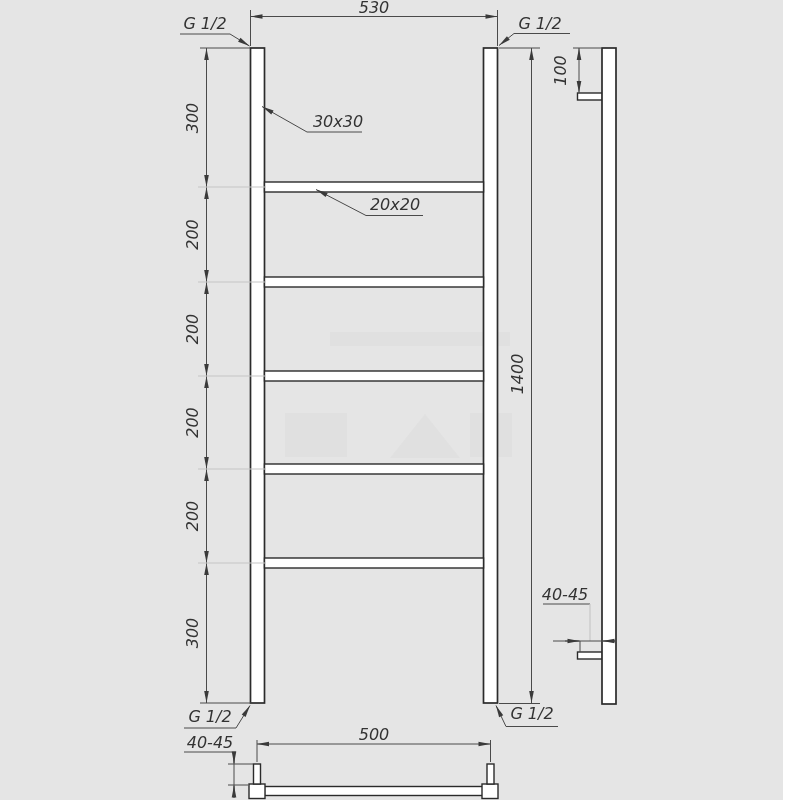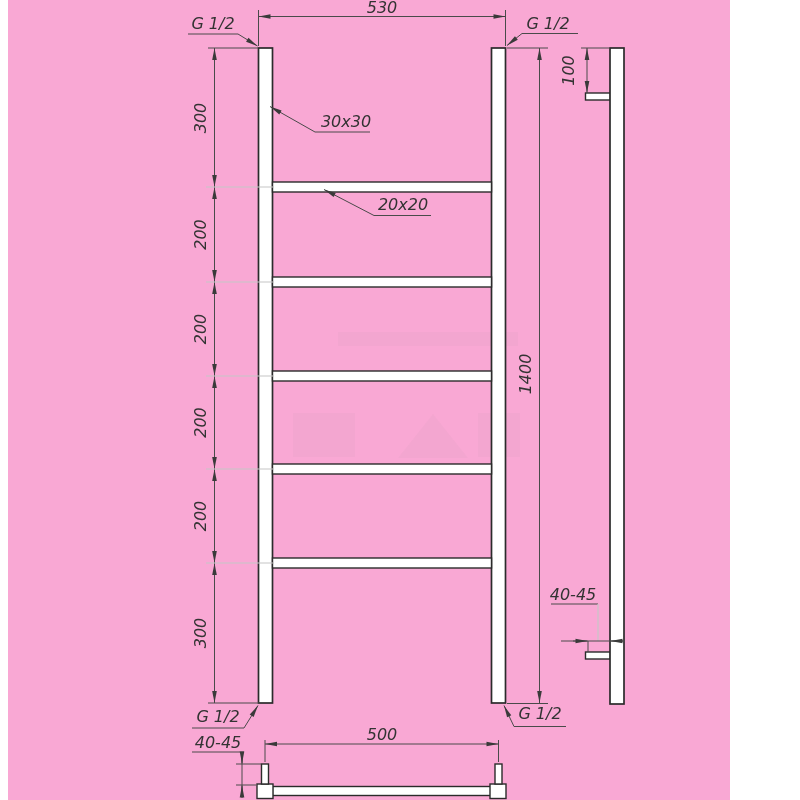--- a/index.html
+++ b/index.html
@@ -1,17 +1,17 @@
 <!DOCTYPE html>
 <html><head>
 <meta charset="utf-8">
 <style>
   html,body{margin:0;padding:0;background:#ffffff;}
-  .stage{position:relative;width:722px;height:800px;background:#f9a8d4;overflow:hidden;
-         font-family:"DejaVu Sans",sans-serif;margin-left:8px;}
+  .stage{position:relative;width:783px;height:800px;background:#e5e5e5;overflow:hidden;
+         font-family:"DejaVu Sans",sans-serif;}
   svg{display:block;}
   .edge{fill:#ffffff;stroke:#2b2b2b;stroke-width:1.7;}
   .edge-thin{fill:#ffffff;stroke:#2b2b2b;stroke-width:1.4;}
   .dim{stroke:#4a4a4a;stroke-width:1;fill:none;}
   .ext{stroke:#4a4a4a;stroke-width:1;fill:none;}
   .ext-gray{stroke:#c6c6c6;stroke-width:1.2;fill:none;}
   .leader{stroke:#4a4a4a;stroke-width:1;fill:none;}
   .dim-text{font:italic 16px "DejaVu Sans",sans-serif;fill:#333333;}
   .wm{fill:#888888;opacity:0.05;}
 </style>

